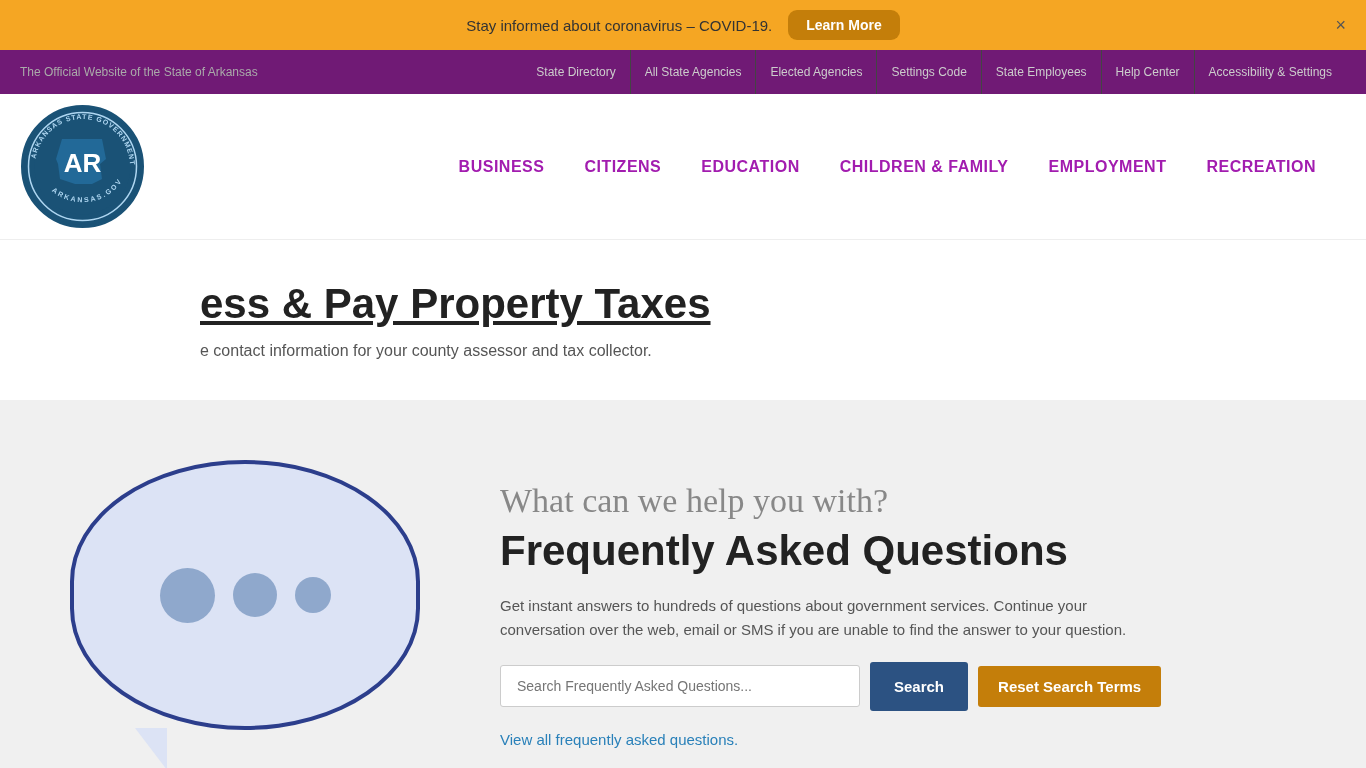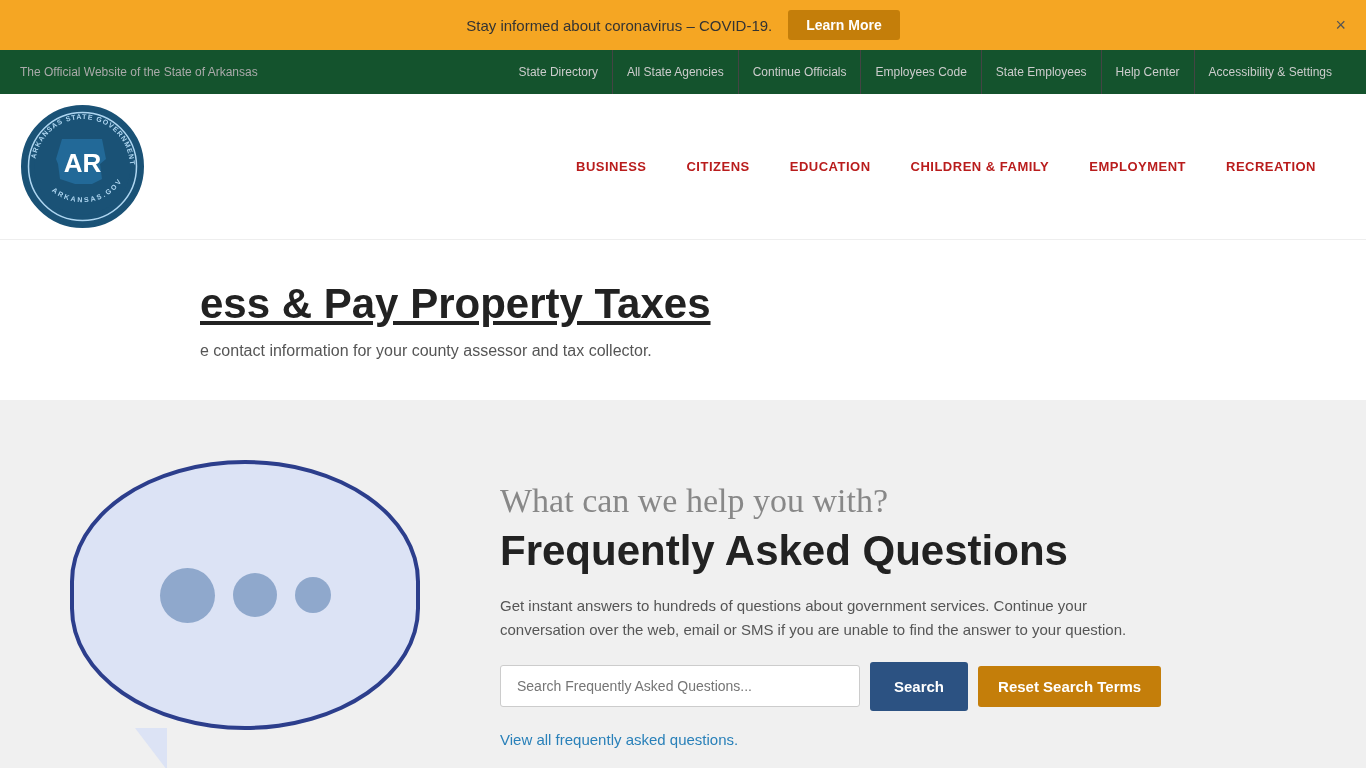--- a/index.html
+++ b/index.html
@@ -22,37 +22,37 @@
       color: #333;
     }
     .covid-learn-more {
       background: #c47e0a;
       color: #fff;
       border: none;
       padding: 7px 18px;
       font-size: 14px;
       font-weight: bold;
       cursor: pointer;
-      border-radius: 3px;
+      border-radius: 9px;
     }
     .covid-close {
       position: absolute;
       right: 20px;
       top: 50%;
       transform: translateY(-50%);
       background: none;
       border: none;
       font-size: 18px;
       color: #555;
       cursor: pointer;
     }
 
     
     .top-nav {
-      background: #14532d;
+      background: #701a75;
       color: #ccc;
       display: flex;
       align-items: center;
       padding: 0 20px;
       min-height: 44px;
     }
     .top-nav .site-title {
       font-size: 12px;
       color: #aaa;
       white-space: nowrap;
@@ -88,22 +88,22 @@
 
     
     .main-nav {
       display: flex;
       align-items: center;
       gap: 0;
       margin-left: auto;
     }
     .main-nav a {
       text-decoration: none;
-      color: #b91c1c;
-      font-size: 13px;
+      color: #a21caf;
+      font-size: 16px;
       font-weight: 600;
       padding: 10px 20px;
       letter-spacing: 0.5px;
       text-transform: uppercase;
     }
 
     
     .hero-section {
       background: #fff;
       padding: 40px 60px 40px 200px;
@@ -223,22 +223,22 @@
   <span>Stay informed about coronavirus – COVID-19.</span>
   <button class="covid-learn-more">Learn More</button>
   <button class="covid-close">×</button>
 </div>
 
 <nav class="top-nav">
   <span class="site-title">The Official Website of the State of Arkansas</span>
   <div class="top-nav-links">
     <a href="#">State Directory</a>
     <a href="#">All State Agencies</a>
-    <a href="#">Continue Officials</a>
-    <a href="#">Employees Code</a>
+    <a href="#">Elected Agencies</a>
+    <a href="#">Settings Code</a>
     <a href="#">State Employees</a>
     <a href="#">Help Center</a>
     <a href="#">Accessibility &amp; Settings</a>
   </div>
 </nav>
 
 <header class="main-header">
   <div class="logo-container">
     <div class="logo-svg-container">
       <svg width="125" height="125" viewBox="0 0 125 125" xmlns="http://www.w3.org/2000/svg">

